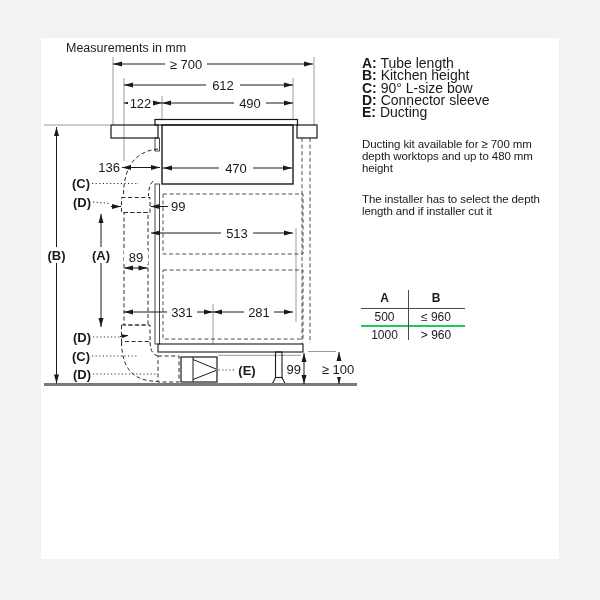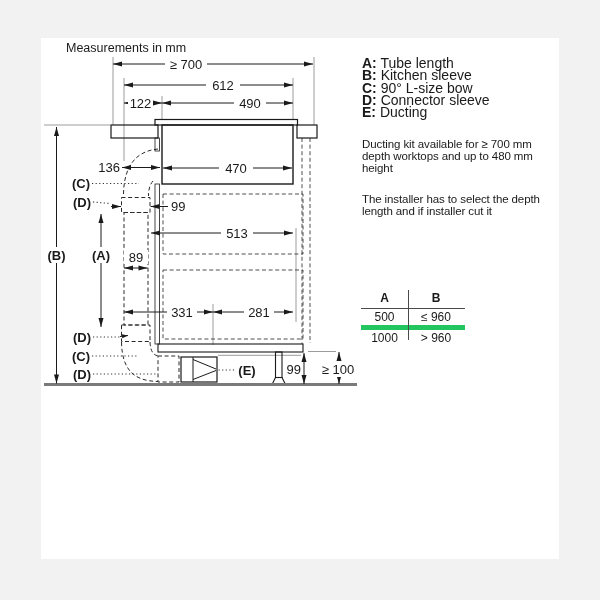--- a/index.html
+++ b/index.html
@@ -18,21 +18,21 @@
   .abs{position:absolute;}
   .title{left:5px;top:3px;font-size:12.5px;margin-left:20px;}
   .legend{left:321px;top:19px;font-size:14px;line-height:12.3px;white-space:nowrap;}
   .legend b{font-weight:bold;}
   .note{font-size:11.5px;line-height:12.2px;white-space:nowrap;letter-spacing:-0.1px;}
   .note1{left:321px;top:100px;}
   .note2{left:321px;top:155px;}
   .spec-table{left:320px;top:250px;width:104px;font-size:12px;}
   .trow{display:flex;height:16px;align-items:center;}
   .thead{height:20px;border-bottom:1px solid #4a4a4a;font-weight:bold;}
-  .trow.mid{border-bottom:5px solid #22c55e;}
+  .trow.mid{border-bottom:2px solid #22c55e;}
   .tc1{width:47px;text-align:center;}
   .tc2{width:56px;text-align:center;}
   .tdivider{position:absolute;left:47px;top:2px;width:1px;height:50px;background:#4a4a4a;}
   svg{position:absolute;left:0;top:0;}
   svg text{font-family:"Liberation Sans", sans-serif;font-size:13px;fill:#1a1a1a;}
   svg text.lbl{font-weight:bold;}
   .struct{stroke:#1a1a1a;fill:none;}
   .dim{stroke:#1a1a1a;stroke-width:1;fill:none;}
   .guide{stroke:#9c9c9c;stroke-width:1;fill:none;}
   .dash{stroke:#2a2a2a;stroke-width:1;fill:none;stroke-dasharray:4 2.6;}
@@ -175,21 +175,21 @@
       <text class="lbl" x="81" y="360.5" text-anchor="middle">(C)</text>
       <text class="lbl" x="82" y="378.5" text-anchor="middle">(D)</text>
       <text class="lbl" x="247" y="374.5" text-anchor="middle">(E)</text>
     </g>
   </svg>
 
   <div class="abs title">Measurements in mm</div>
 
   <div class="abs legend">
     <div><b>A:</b> <span>Tube length</span></div>
-    <div><b>B:</b> <span>Kitchen sleeve</span></div>
+    <div><b>B:</b> <span>Kitchen height</span></div>
     <div><b>C:</b> <span>90° L-size bow</span></div>
     <div><b>D:</b> <span>Connector sleeve</span></div>
     <div><b>E:</b> <span>Ducting</span></div>
   </div>
 
   <div class="abs note note1">
     <div>Ducting kit available for ≥ 700 mm</div>
     <div>depth worktops and up to 480 mm</div>
     <div>height</div>
   </div>

